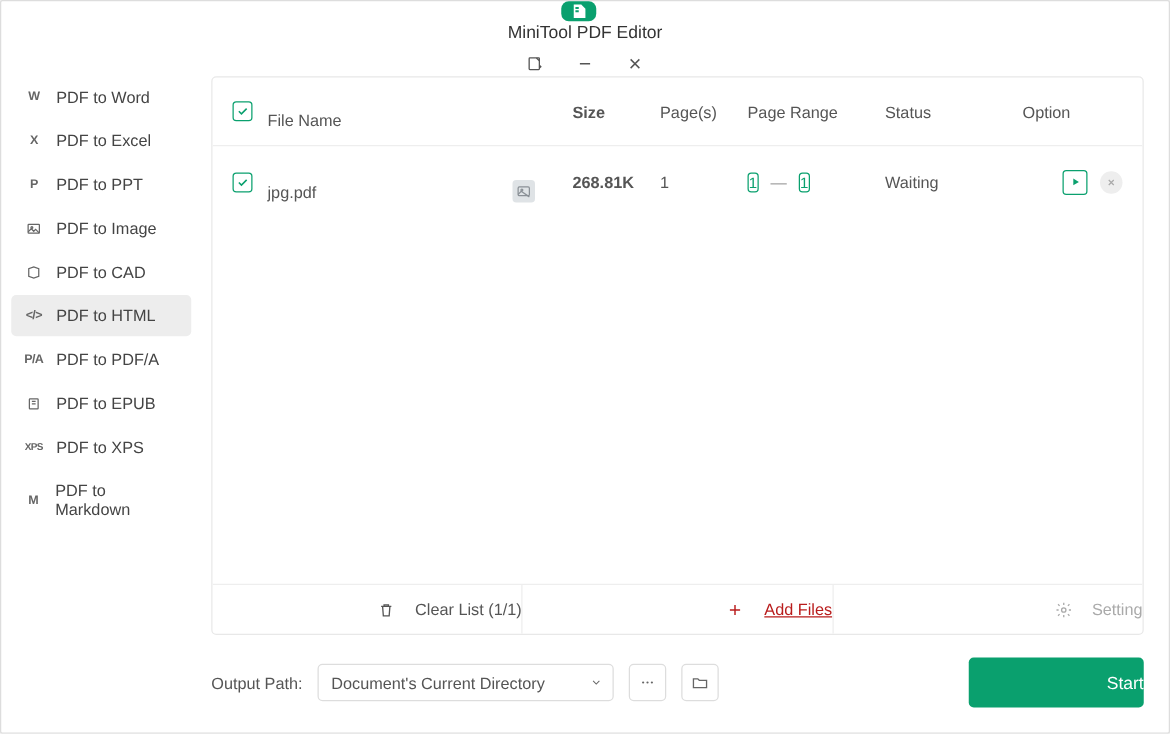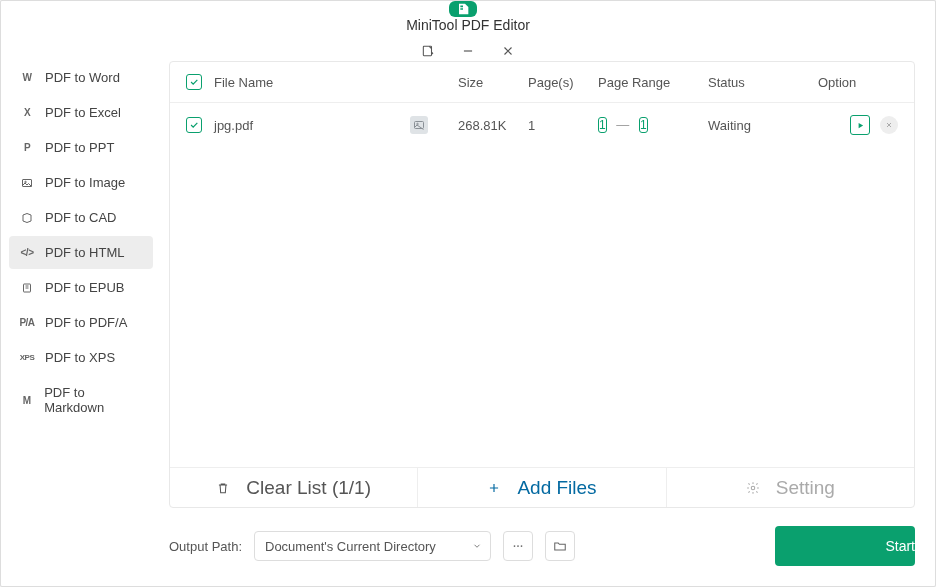--- a/index.html
+++ b/index.html
@@ -15,43 +15,43 @@
 .body { flex: 1; display: flex; overflow: hidden; }
 .sidebar { width: 160px; padding: 12px 8px; display: flex; flex-direction: column; gap: 2px; }
 .sidebar-item { display: flex; align-items: center; gap: 10px; padding: 9px 10px; border-radius: 4px; font-size: 13px; color: #444; cursor: pointer; }
 .sidebar-item.active { background: #ededed; }
 .sidebar-icon { width: 16px; display: flex; justify-content: center; font-size: 10px; color: #666; font-weight: 600; letter-spacing: -0.5px; }
 .sidebar-more { margin-top: auto; padding: 12px 10px; display: flex; align-items: center; gap: 10px; font-size: 13px; color: #555; cursor: pointer; }
 .main { flex: 1; display: flex; flex-direction: column; padding: 12px 20px 20px 8px; }
 .table { flex: 1; border: 1px solid #e8e8e8; border-radius: 4px; display: flex; flex-direction: column; overflow: hidden; }
 .table-header { display: flex; align-items: center; padding: 12px 16px; border-bottom: 1px solid #eee; font-size: 13px; color: #555; }
 .col-check { width: 28px; display:flex; align-items:center; }
-.col-name { flex: 1; }
-.col-size { width: 70px; }
+.col-name { flex: 1; margin-top: 15px; }
+.col-size { width: 70px; font-weight: bold; }
 .col-pages { width: 70px; }
 .col-range { width: 110px; }
 .col-status { width: 110px; }
 .col-option { width: 80px; text-align: left; }
 .table-row { display: flex; align-items: center; padding: 12px 16px; font-size: 13px; color: #555; }
 .checkbox { width: 16px; height: 16px; border: 1.5px solid #0aa06e; border-radius: 3px; display: flex; align-items: center; justify-content: center; color: #0aa06e; cursor:pointer; }
 .checkbox svg { width: 10px; height: 10px; }
 .file-name { display: flex; align-items: center; gap: 4px; }
 .file-type-icon { width: 18px; height:18px; background:#dfe3e6; border-radius:3px; display:flex; align-items:center; justify-content:center; margin-left: auto; margin-right: 30px; }
 .file-type-icon svg { width:12px; height:12px; }
 .range-input { width: 30px; height: 22px; border: 1px solid #0aa06e; border-radius: 3px; text-align: center; font-size: 12px; color: #0aa06e; line-height:20px; }
 .range-sep { margin: 0 6px; color: #999; }
 .option-cell { display: flex; gap: 10px; justify-content: flex-end; align-items:center; }
 .play-btn { width: 20px; height: 20px; border: 1.5px solid #0aa06e; border-radius: 3px; display:flex; align-items:center; justify-content:center; cursor:pointer; }
 .play-btn svg { width:9px; height:9px; }
 .remove-btn { width: 18px; height: 18px; border-radius: 50%; background: #eee; display:flex; align-items:center; justify-content:center; cursor:pointer; }
 .remove-btn svg { width:8px; height:8px; }
 .table-footer { display: flex; border-top: 1px solid #eee; height: 40px; }
-.footer-btn { flex: 1; display: flex; align-items: center; justify-content: center; gap: 16px; font-size: 19px; color: #555; cursor: pointer; border-right: 1px solid #eee; }
+.footer-btn { flex: 1; display: flex; align-items: center; justify-content: flex-end; gap: 16px; font-size: 13px; color: #555; cursor: pointer; border-right: 1px solid #eee; }
 .footer-btn:last-child { border-right: none; }
-.footer-btn.accent { color: #0369a1; }
+.footer-btn.accent { color: #b91c1c; text-decoration: underline; }
 .footer-btn.muted { color: #aaa; }
 .footer-btn svg { width: 14px; height: 14px; }
 .bottom-bar { display: flex; align-items: center; padding: 18px 0 0 0; gap: 12px; }
 .output-label { font-size: 13px; color: #555; }
 .output-select { display:flex; align-items:center; border: 1px solid #ddd; border-radius: 4px; height: 30px; padding: 0 8px 0 10px; font-size: 13px; color: #555; gap: 36px; cursor:pointer; }
 .square-btn { width: 30px; height: 30px; border: 1px solid #ddd; border-radius: 4px; display:flex; align-items:center; justify-content:center; cursor:pointer; color:#666; }
 .square-btn svg { width:14px; height:14px; }
 .start-btn { margin-left: auto; width: 140px; height: 40px; background: #0aa06e; color: #fff; border-radius: 4px; display:flex; align-items:center; justify-content:flex-end; font-size: 14px; cursor:pointer; }
 </style>
 </head>
@@ -116,31 +116,31 @@
               <path d="M4 18V6l8-3 8 3v12l-8 3z"></path>
             </svg>
           </span>
         <span>PDF to CAD</span>
       </div>
       <div class="sidebar-item active">
         <span class="sidebar-icon">&lt;/&gt;</span>
         <span>PDF to HTML</span>
       </div>
       <div class="sidebar-item">
+        <span class="sidebar-icon">P/A</span>
+        <span>PDF to PDF/A</span>
+      </div>
+      <div class="sidebar-item">
         <span class="sidebar-icon">
             <svg viewBox="0 0 24 24" width="12" height="12" fill="none" stroke="#666" stroke-width="2">
               <rect x="5" y="4" width="14" height="16" rx="1"></rect>
               <path d="M9 8h6M9 12h6"></path>
             </svg>
           </span>
         <span>PDF to EPUB</span>
-      </div>
-      <div class="sidebar-item">
-        <span class="sidebar-icon">P/A</span>
-        <span>PDF to PDF/A</span>
       </div>
       <div class="sidebar-item">
         <span class="sidebar-icon" style="font-size:8px">XPS</span>
         <span>PDF to XPS</span>
       </div>
       <div class="sidebar-item">
         <span class="sidebar-icon">M</span>
         <span>PDF to Markdown</span>
       </div>
     </div>

